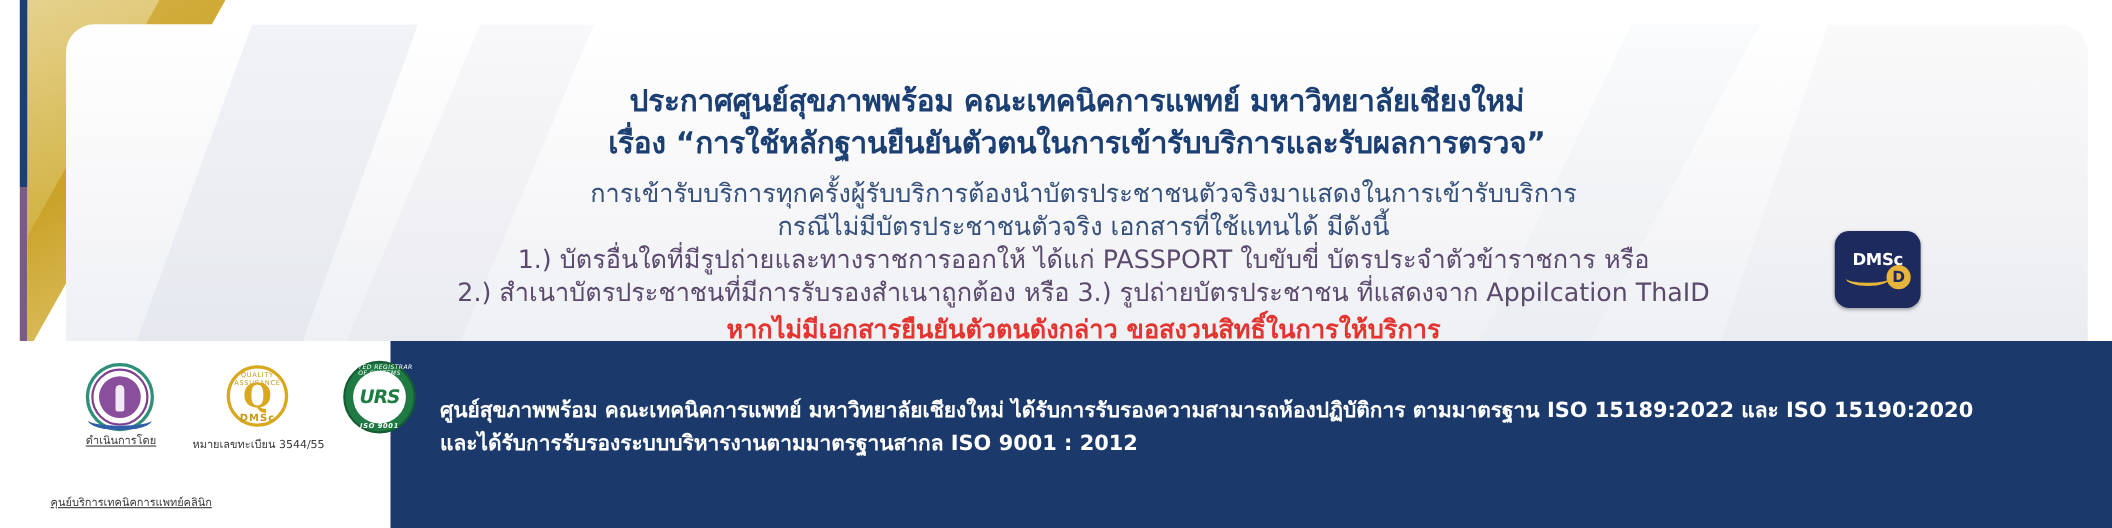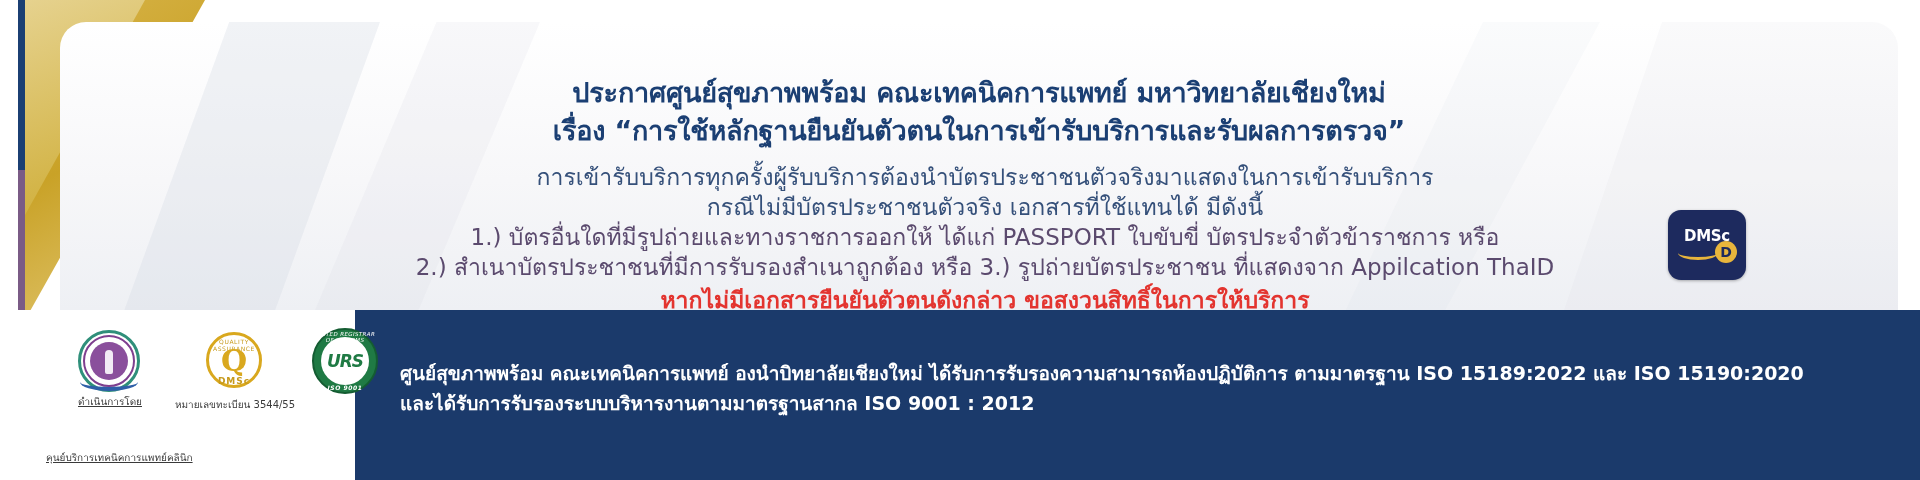--- a/index.html
+++ b/index.html
@@ -233,18 +233,18 @@
         <div class="uring"></div>
         <div class="utop">UNITED REGISTRAR OF SYSTEMS</div>
         <div class="uinner"></div>
         <div class="utext">URS</div>
         <div class="ubot">ISO 9001</div>
       </div>
 
     </div>
 
     <div class="footer-text">
-      <div class="footer-line">ศูนย์สุขภาพพร้อม  คณะเทคนิคการแพทย์  องนำบิทยาลัยเชียงใหม่  ได้รับการรับรองความสามารถห้องปฏิบัติการ  ตามมาตรฐาน ISO 15189:2022 และ ISO 15190:2020</div>
+      <div class="footer-line">ศูนย์สุขภาพพร้อม  คณะเทคนิคการแพทย์  มหาวิทยาลัยเชียงใหม่  ได้รับการรับรองความสามารถห้องปฏิบัติการ  ตามมาตรฐาน ISO 15189:2022 และ ISO 15190:2020</div>
       <div class="footer-line">และได้รับการรับรองระบบบริหารงานตามมาตรฐานสากล ISO 9001 : 2012</div>
     </div>
   </div>
 
 </div>
 
 </body></html>

